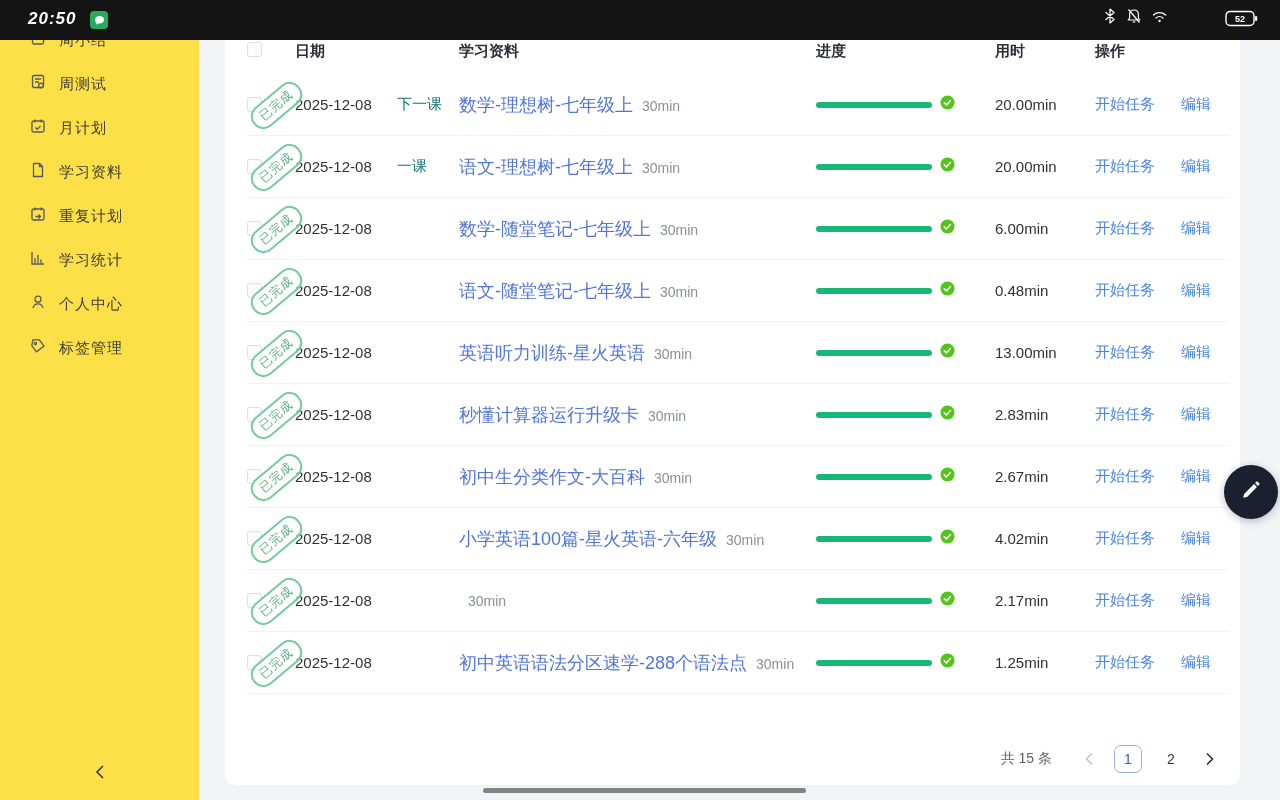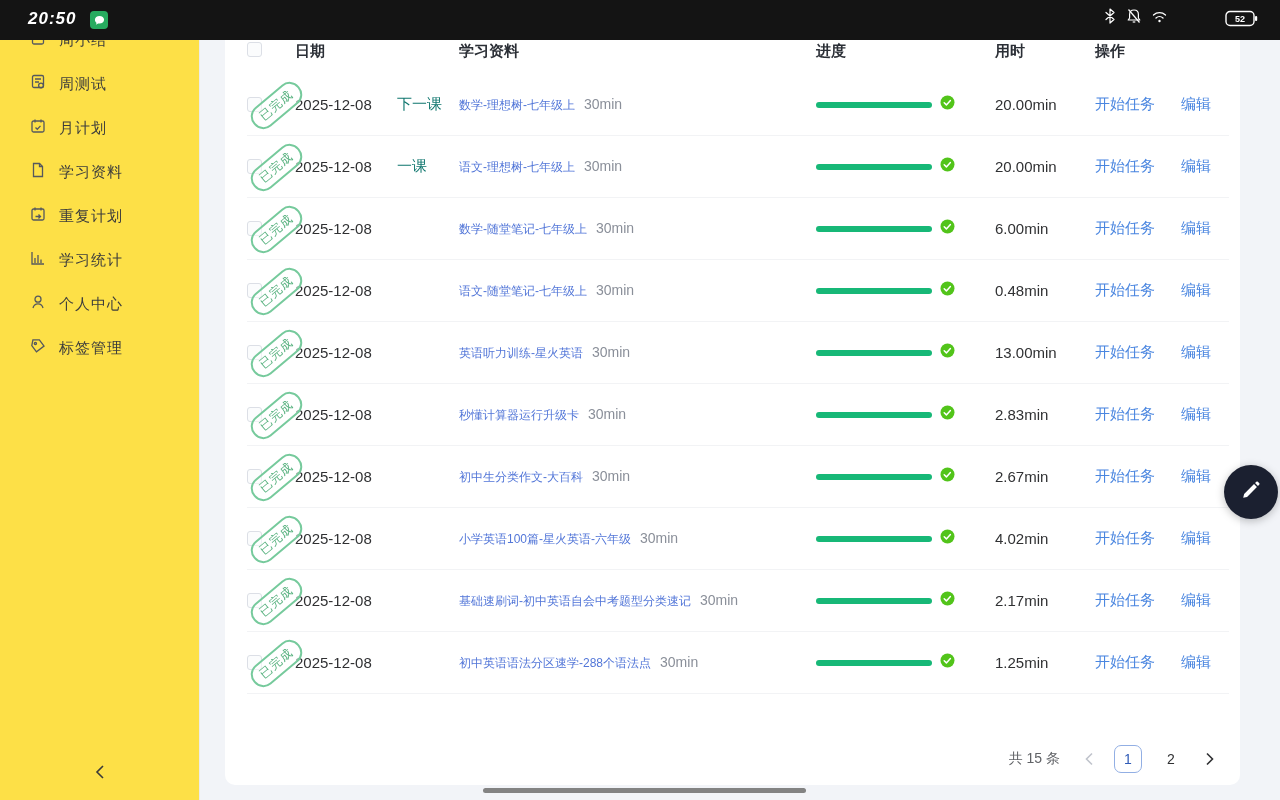--- a/index.html
+++ b/index.html
@@ -42,29 +42,29 @@
   .col-mat  { width:357px; display:flex; align-items:baseline; }
   .col-prog { width:179px; display:flex; align-items:center; }
   .col-dur  { width:100px; font-size:15px; color:#303133; }
   .col-act  { width:134px; display:flex; align-items:center; gap:26px; }
   .cb { width:15px; height:15px; border:1px solid #dcdfe6; border-radius:3px;
     background:#fbfcfd; cursor:pointer; }
   .stamp { position:absolute; left:0px; top:50%; margin-top:-12px;
     transform:rotate(-40deg); border:2px solid #76ca9c; color:#55b07d;
     background:rgba(255,255,255,.55); border-radius:12px; padding:2px 8px;
     font-size:12px; letter-spacing:1px; white-space:nowrap; z-index:2; }
-  .mat-link { font-size:12px; color:#5276d8; cursor:pointer; }
+  .mat-link { font-size:18px; color:#5276d8; cursor:pointer; }
   .planned { font-size:14px; color:#8a8f99; margin-left:9px; }
   .pbar { width:116px; height:6px; border-radius:3px; background:#17b877; margin-right:8px; }
   .act-link { font-size:15px; color:#4a86e0; cursor:pointer; }
 
   
   .pagination { position:absolute; right:20px; top:705px; display:flex;
     align-items:center; gap:15px; }
-  .pg-total { font-size:14px; color:#606266; margin-right:4px; }
+  .pg-total { font-size:14px; color:#606266; margin-right:12px; }
   .pg-prev, .pg-next { width:20px; height:28px; display:flex; align-items:center;
     justify-content:center; cursor:pointer; }
   .pg-page { min-width:28px; height:28px; display:flex; align-items:center;
     justify-content:center; font-size:14px; color:#303133; cursor:pointer; }
   .pg-page.current { border:1px solid #92afe4; border-radius:7px; color:#2f5bb7; }
 
   
   .fab { position:absolute; left:1224px; top:465px; width:54px; height:54px;
     border-radius:50%; background:#1b2030; z-index:40; display:flex;
     align-items:center; justify-content:center; cursor:pointer;
@@ -349,21 +349,20 @@
     </div>
   </div>
         <div class="trow">
     <span class="stamp">已完成</span>
     <div class="col-sel">
             <span class="cb"></span>
           </div>
     <div class="col-date">2025-12-08</div>
     <div class="col-tag"></div>
     <div class="col-mat">
-      <span class="mat-link">基础速刷词-初中英语自会中考题型分类速记</span>
       <span class="planned">30min</span>
     </div>
     <div class="col-prog">
       <span class="pbar"></span>
       <span><svg width="15" height="15" viewBox="0 0 15 15">
                 <circle cx="7.5" cy="7.5" r="7" fill="#52c41a"></circle>
                 <path d="M4.2 7.7l2.2 2.2 4-4.4" fill="none" stroke="#fff" stroke-width="1.5" stroke-linecap="round" stroke-linejoin="round"></path>
               </svg></span>
     </div>
     <div class="col-dur">2.17min</div>

